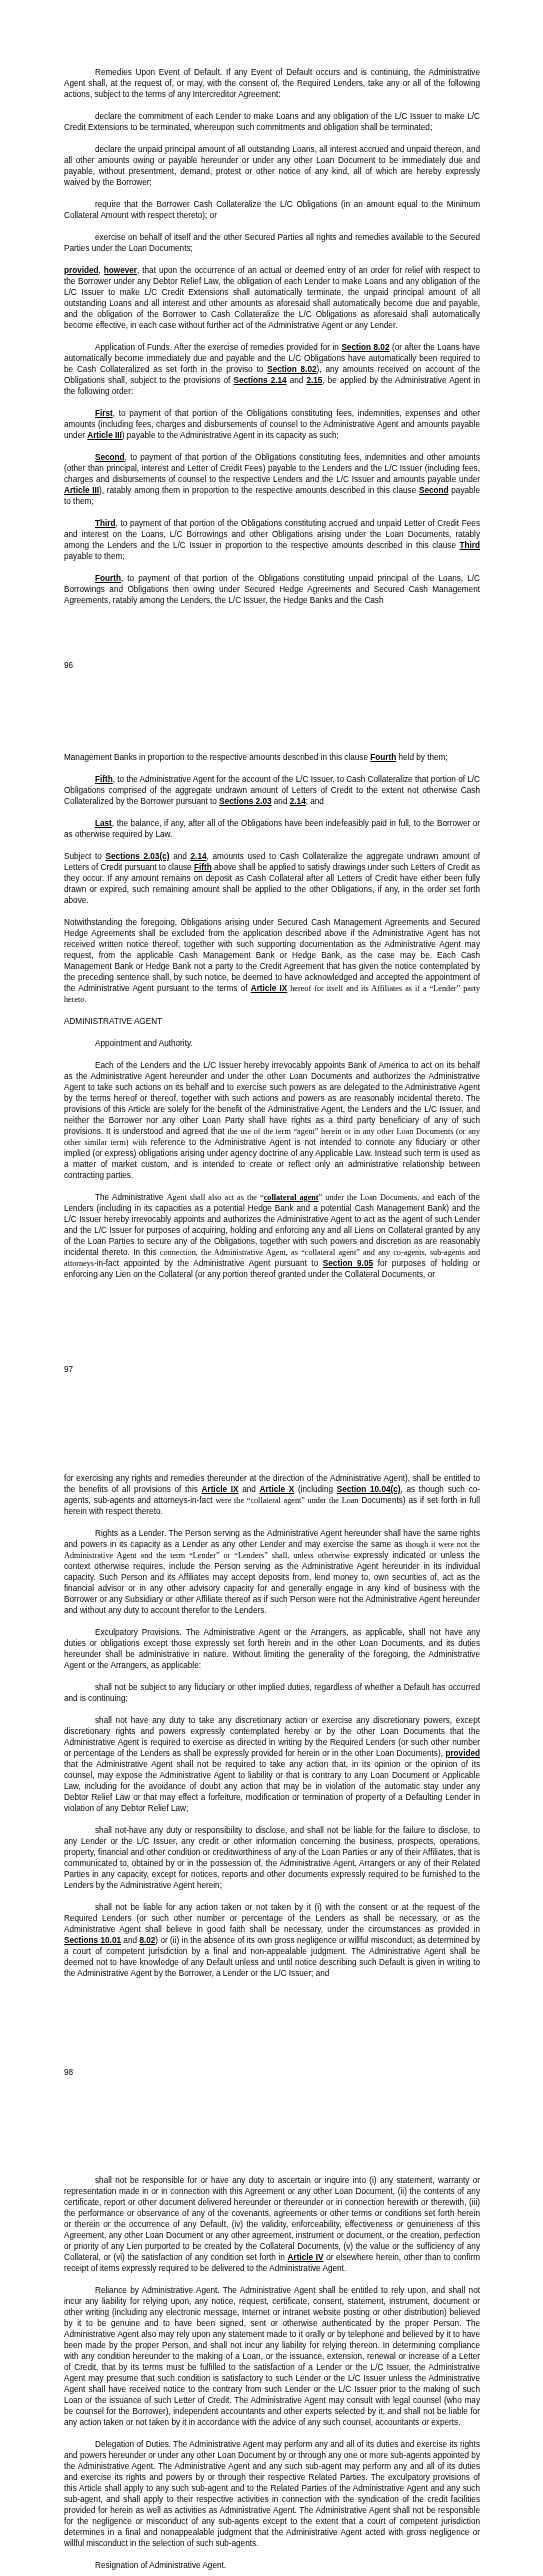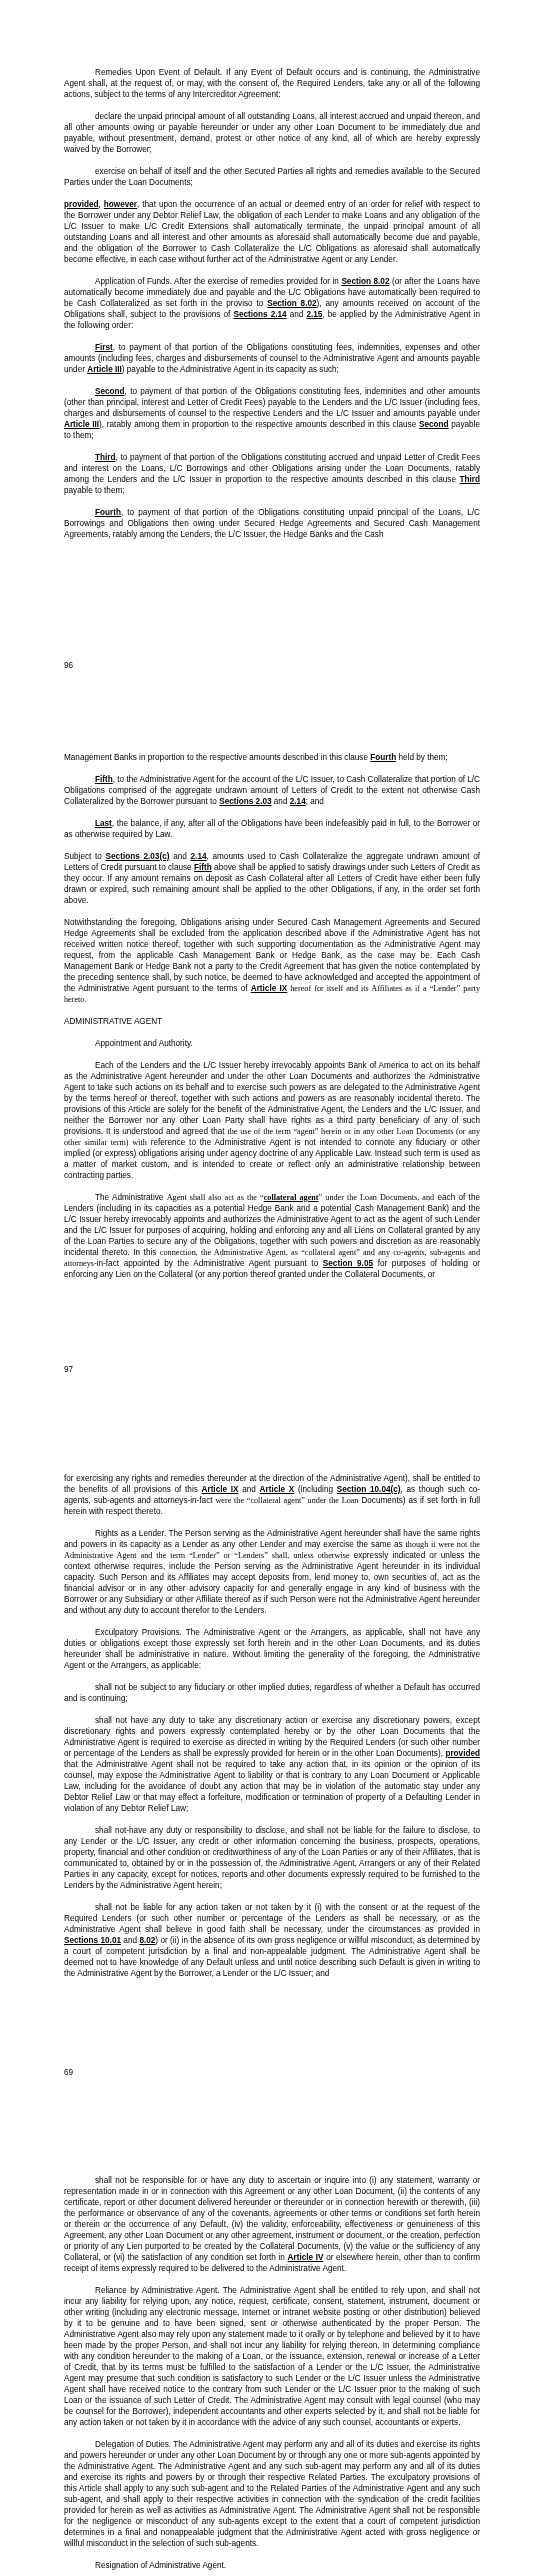--- a/index.html
+++ b/index.html
@@ -46,21 +46,23 @@
     line-height: 11px;
   }
 </style>
 </head>
 <body>
 
 <div class="doc-canvas">
 
   <section class="page" style="top:67px">
       <p class="para indent"><span>Remedies Upon Event of Default.  If any Event of Default occurs and is continuing, the Administrative Agent shall, at the request of, or may, with the consent of, the Required Lenders, take any or all of the following actions, subject to the terms of any Intercreditor Agreement:</span></p>
+      <p class="para indent"><span>declare the commitment of each Lender to make Loans and any obligation of the L/C Issuer to make L/C Credit Extensions to be terminated, whereupon such commitments and obligation shall be terminated;</span></p>
       <p class="para indent"><span>declare the unpaid principal amount of all outstanding Loans, all interest accrued and unpaid thereon, and all other amounts owing or payable hereunder or under any other Loan Document to be immediately due and payable, without presentment, demand, protest or other notice of any kind, all of which are hereby expressly waived by the Borrower;</span></p>
+      <p class="para indent"><span>require that the Borrower Cash Collateralize the L/C Obligations (in an amount equal to the Minimum Collateral Amount with respect thereto); or</span></p>
       <p class="para indent"><span>exercise on behalf of itself and the other Secured Parties all rights and remedies available to the Secured Parties under the Loan Documents;</span></p>
       <p class="para"><span class="u">provided</span><span>, </span><span class="u">however</span><span>, that upon the occurrence of an actual or deemed entry of an order for relief with respect to the Borrower under any Debtor Relief Law, the obligation of each Lender to make Loans and any obligation of the L/C Issuer to make L/C Credit Extensions shall automatically terminate, the unpaid principal amount of all outstanding Loans and all interest and other amounts as aforesaid shall automatically become due and payable, and the obligation of the Borrower to Cash Collateralize the L/C Obligations as aforesaid shall automatically become effective, in each case without further act of the Administrative Agent or any Lender.</span></p>
       <p class="para indent"><span>Application of Funds.  After the exercise of remedies provided for in </span><span class="u">Section 8.02</span><span> (or after the Loans have automatically become immediately due and payable and the L/C Obligations have automatically been required to be Cash Collateralized as set forth in the proviso to </span><span class="u">Section 8.02</span><span>), any amounts received on account of the Obligations shall, subject to the provisions of </span><span class="u">Sections 2.14</span><span> and </span><span class="u">2.15</span><span>, be applied by the Administrative Agent in the following order:</span></p>
       <p class="para indent"><span class="u">First</span><span>, to payment of that portion of the Obligations constituting fees, indemnities, expenses and other amounts (including fees, charges and disbursements of counsel to the Administrative Agent and amounts payable under </span><span class="u">Article III</span><span>) payable to the Administrative Agent in its capacity as such;</span></p>
       <p class="para indent"><span class="u">Second</span><span>, to payment of that portion of the Obligations constituting fees, indemnities and other amounts (other than principal, interest and Letter of Credit Fees) payable to the Lenders and the L/C Issuer (including fees, charges and disbursements of counsel to the respective Lenders and the L/C Issuer and amounts payable under </span><span class="u">Article III</span><span>), ratably among them in proportion to the respective amounts described in this clause </span><span class="u">Second</span><span> payable to them;</span></p>
       <p class="para indent"><span class="u">Third</span><span>, to payment of that portion of the Obligations constituting accrued and unpaid Letter of Credit Fees and interest on the Loans, L/C Borrowings and other Obligations arising under the Loan Documents, ratably among the Lenders and the L/C Issuer in proportion to the respective amounts described in this clause </span><span class="u">Third</span><span> payable to them;</span></p>
       <p class="para indent"><span class="u">Fourth</span><span>, to payment of that portion of the Obligations constituting unpaid principal of the Loans, L/C Borrowings and Obligations then owing under Secured Hedge Agreements and Secured Cash Management Agreements, ratably among the Lenders, the L/C Issuer, the Hedge Banks and the Cash</span></p>
     </section>
   <div class="pagenum" style="top:660px">96</div>
 
@@ -79,21 +81,21 @@
 
   <section class="page" style="top:1473px">
       <p class="para"><span>for exercising any rights and remedies thereunder at the direction of the Administrative Agent), shall be entitled to the benefits of all provisions of this </span><span class="u">Article IX</span><span> and </span><span class="u">Article X</span><span> (including </span><span class="u">Section 10.04(c)</span><span>, as though such co-agents, sub-agents and attorneys-in-fact </span><span class="sf">were the “collateral agent” under the Loan</span><span> Documents) as if set forth in full herein with respect thereto.</span></p>
       <p class="para indent"><span>Rights as a Lender.  The Person serving as the Administrative Agent hereunder shall have the same rights and powers in its capacity as a Lender as any other Lender and may exercise the same as </span><span class="sf">though it were not the Administrative Agent and the term “Lender” or “Lenders” shall, unless otherwise</span><span> expressly indicated or unless the context otherwise requires, include the Person serving as the Administrative Agent hereunder in its individual capacity.  Such Person and its Affiliates may accept deposits from, lend money to, own securities of, act as the financial advisor or in any other advisory capacity for and generally engage in any kind of business with the Borrower or any Subsidiary or other Affiliate thereof as if such Person were not the Administrative Agent hereunder and without any duty to account therefor to the Lenders.</span></p>
       <p class="para indent"><span>Exculpatory Provisions.  The Administrative Agent or the Arrangers, as applicable, shall not have any duties or obligations except those expressly set forth herein and in the other Loan Documents, and its duties hereunder shall be administrative in nature.  Without limiting the generality of the foregoing, the Administrative Agent or the Arrangers, as applicable:</span></p>
       <p class="para indent"><span>shall not be subject to any fiduciary or other implied duties, regardless of whether a Default has occurred and is continuing;</span></p>
       <p class="para indent"><span>shall not have any duty to take any discretionary action or exercise any discretionary powers, except discretionary rights and powers expressly contemplated hereby or by the other Loan Documents that the Administrative Agent is required to exercise as directed in writing by the Required Lenders (or such other number or percentage of the Lenders as shall be expressly provided for herein or in the other Loan Documents), </span><span class="u">provided</span><span> that the Administrative Agent shall not be required to take any action that, in its opinion or the opinion of its counsel, may expose the Administrative Agent to liability or that is contrary to any Loan Document or Applicable Law, including for the avoidance of doubt any action that may be in violation of the automatic stay under any Debtor Relief Law or that may effect a forfeiture, modification or termination of property of a Defaulting Lender in violation of any Debtor Relief Law;</span></p>
       <p class="para indent"><span>shall not-have any duty or responsibility to disclose, and shall not be liable for the failure to disclose, to any Lender or the L/C Issuer, any credit or other information concerning the business, prospects, operations, property, financial and other condition or creditworthiness of any of the Loan Parties or any of their Affiliates, that is communicated to, obtained by or in the possession of, the Administrative Agent, Arrangers or any of their Related Parties in any capacity, except for notices, reports and other documents expressly required to be furnished to the Lenders by the Administrative Agent herein;</span></p>
       <p class="para indent"><span>shall not be liable for any action taken or not taken by it (i) with the consent or at the request of the Required Lenders (or such other number or percentage of the Lenders as shall be necessary, or as the Administrative Agent shall believe in good faith shall be necessary, under the circumstances as provided in </span><span class="u">Sections 10.01</span><span> and </span><span class="u">8.02</span><span>) or (ii) in the absence of its own gross negligence or willful misconduct, as determined by a court of competent jurisdiction by a final and non-appealable judgment.  The Administrative Agent shall be deemed not to have knowledge of any Default unless and until notice describing such Default is given in writing to the Administrative Agent by the Borrower, a Lender or the L/C Issuer; and</span></p>
     </section>
-  <div class="pagenum" style="top:2067px">69</div>
+  <div class="pagenum" style="top:2067px">98</div>
 
   <section class="page" style="top:2175px">
       <p class="para indent"><span>shall not be responsible for or have any duty to ascertain or inquire into (i) any statement, warranty or representation made in or in connection with this Agreement or any other Loan Document, (ii) the contents of any certificate, report or other document delivered hereunder or thereunder or in connection herewith or therewith, (iii) the performance or observance of any of the covenants, agreements or other terms or conditions set forth herein or therein or the occurrence of any Default, (iv) the validity, enforceability, effectiveness or genuineness of this Agreement, any other Loan Document or any other agreement, instrument or document, or the creation, perfection or priority of any Lien purported to be created by the Collateral Documents, (v) the value or the sufficiency of any Collateral, or (vi) the satisfaction of any condition set forth in </span><span class="u">Article IV</span><span> or elsewhere herein, other than to confirm receipt of items expressly required to be delivered to the Administrative Agent.</span></p>
       <p class="para indent"><span>Reliance by Administrative Agent.  The Administrative Agent shall be entitled to rely upon, and shall not incur any liability for relying upon, any notice, request, certificate, consent, statement, instrument, document or other writing (including any electronic message, Internet or intranet website posting or other distribution) believed by it to be genuine and to have been signed, sent or otherwise authenticated by the proper Person.  The Administrative Agent also may rely upon any statement made to it orally or by telephone and believed by it to have been made by the proper Person, and shall not incur any liability for relying thereon.  In determining compliance with any condition hereunder to the making of a Loan, or the issuance, extension, renewal or increase of a Letter of Credit, that by its terms must be fulfilled to the satisfaction of a Lender or the L/C Issuer, the Administrative Agent may presume that such condition is satisfactory to such Lender or the L/C Issuer unless the Administrative Agent shall have received notice to the contrary from such Lender or the L/C Issuer prior to the making of such Loan or the issuance of such Letter of Credit.  The Administrative Agent may consult with legal counsel (who may be counsel for the Borrower), independent accountants and other experts selected by it, and shall not be liable for any action taken or not taken by it in accordance with the advice of any such counsel, accountants or experts.</span></p>
       <p class="para indent"><span>Delegation of Duties.  The Administrative Agent may perform any and all of its duties and exercise its rights and powers hereunder or under any other Loan Document by or through any one or more sub-agents appointed by the Administrative Agent.  The Administrative Agent and any such sub-agent may perform any and all of its duties and exercise its rights and powers by or through their respective Related Parties.  The exculpatory provisions of this Article shall apply to any such sub-agent and to the Related Parties of the Administrative Agent and any such sub-agent, and shall apply to their respective activities in connection with the syndication of the credit facilities provided for herein as well as activities as Administrative Agent.  The Administrative Agent shall not be responsible for the negligence or misconduct of any sub-agents except to the extent that a court of competent jurisdiction determines in a final and nonappealable judgment that the Administrative Agent acted with gross negligence or willful misconduct in the selection of such sub-agents.</span></p>
       <p class="para indent"><span>Resignation of Administrative Agent.</span></p>
     </section>
 
 </div>
 

